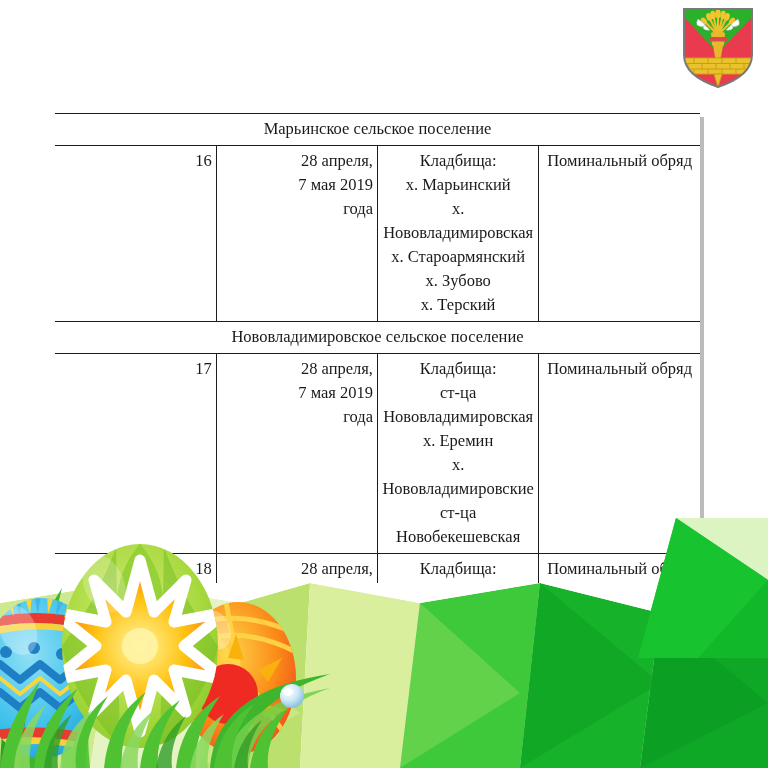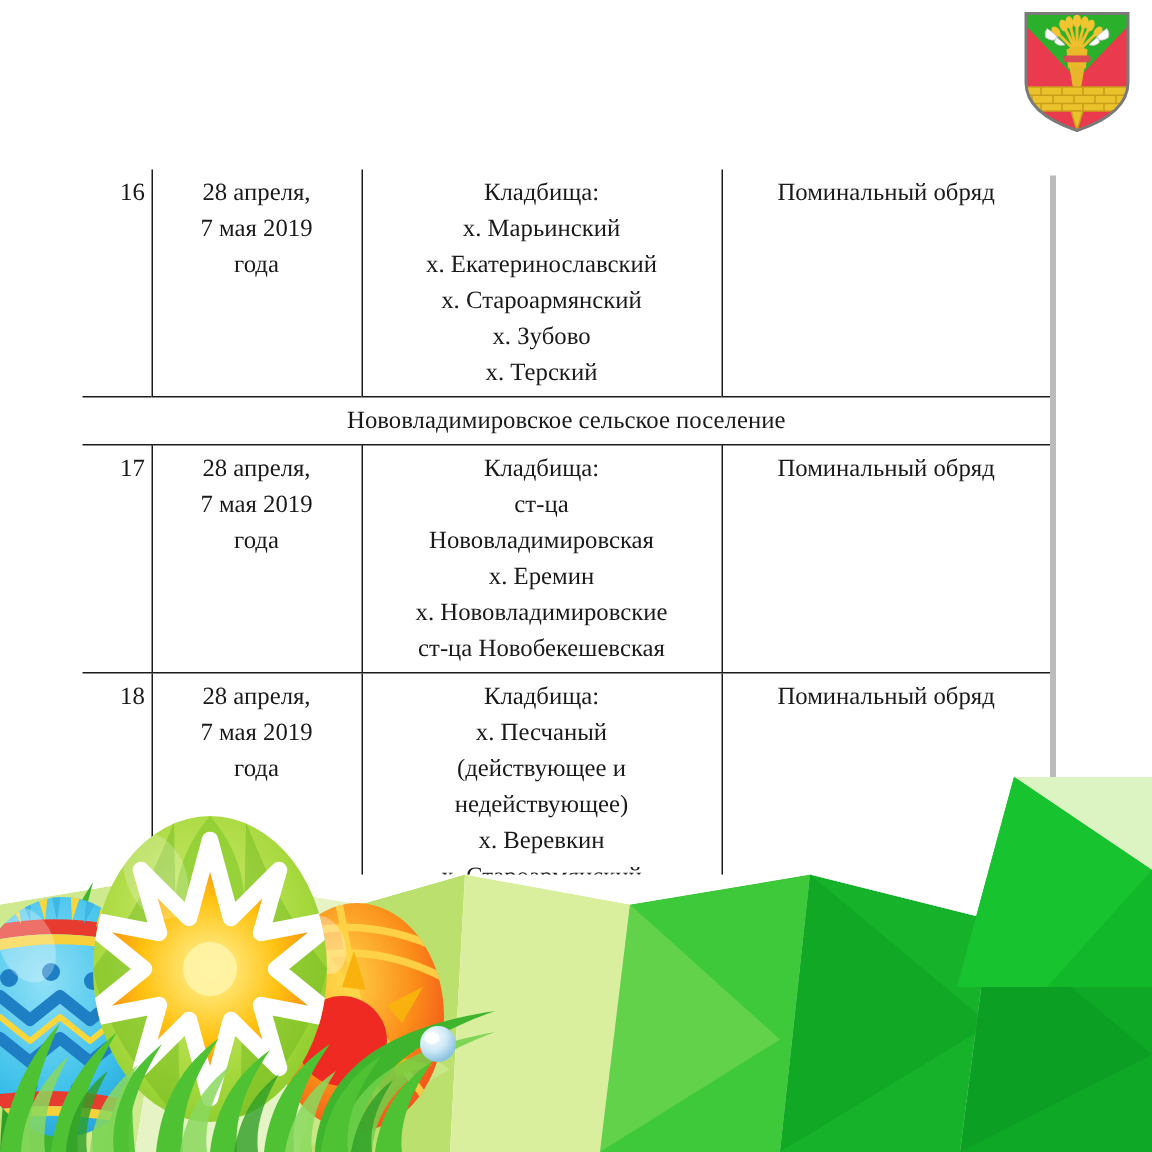--- a/index.html
+++ b/index.html
@@ -84,21 +84,21 @@
   tr.sect-row.nobot td { border-bottom:none; }
 
   
   tr.body-row td { padding-top:3px; padding-bottom:4px; }
   tr.body-row td.col-date,
   tr.body-row td.col-place,
   tr.body-row td.col-rite { border-left:1.5px solid #1c1c1c; }
   tr.body-row.closed td { border-bottom:1.6px solid #1c1c1c; }
 
   .place-line { display:block; }
-  .date-line  { display:block; }
+  .date-line  { display:block;text-align:right; }
 
   
   .decor {
     position:absolute;
     left:0; bottom:0; width:768px; height:250px;
     z-index:40;
     pointer-events:none;
   }
   .decor-poly { position:absolute; left:0; bottom:0; width:768px; height:185px; }
   .decor-eggs { position:absolute; left:0; bottom:0; width:420px; height:250px; }
@@ -191,31 +191,34 @@
 
         <path d="M6,4 H74 V50 C74,66 58,76 40,82 C22,76 6,66 6,50 Z" fill="none" stroke="#7a7a7a" stroke-width="2"></path>
       </svg>
     </div>
   </div>
 
   <div class="panel">
     <table class="sched">
       <tbody>
 
+        <tr class="sect-row first">
+          <td colspan="4">Марьинское сельское поселение</td>
+        </tr>
         <tr class="body-row">
           <td class="col-num">16</td>
           <td class="col-date">
             <span class="date-line">28 апреля,</span>
             <span class="date-line">7 мая 2019</span>
             <span class="date-line">года</span>
           </td>
           <td class="col-place">
             <span class="place-line">Кладбища:</span>
             <span class="place-line">х. Марьинский</span>
-            <span class="place-line">х. Екатеринославский</span>
+            <span class="place-line">х. Нововладимировская</span>
             <span class="place-line">х. Староармянский</span>
             <span class="place-line">х. Зубово</span>
             <span class="place-line">х. Терский</span>
           </td>
           <td class="col-rite">Поминальный обряд</td>
         </tr>
 
         <tr class="sect-row">
           <td colspan="4">Нововладимировское сельское поселение</td>
         </tr>

